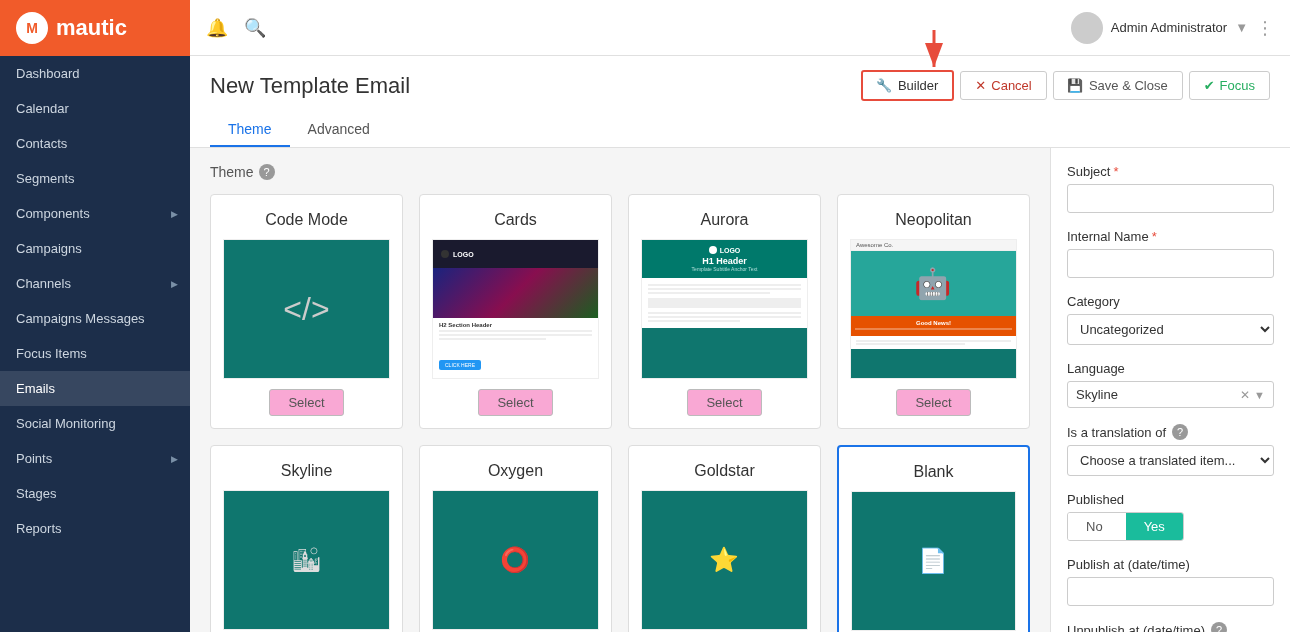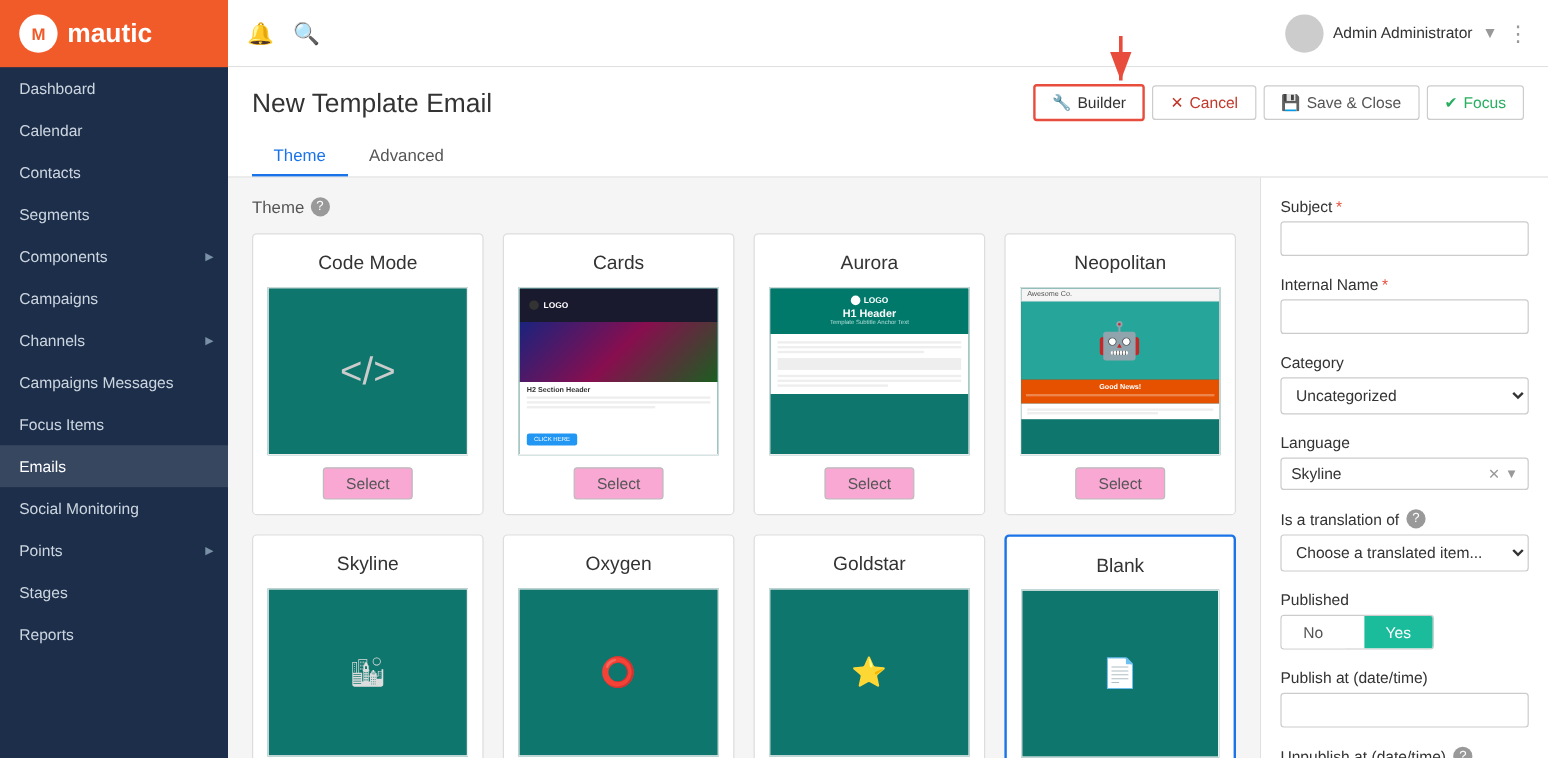--- a/index.html
+++ b/index.html
@@ -286,21 +286,21 @@
       border-radius: 3px;
       padding: 5px 8px;
       background: white;
     }
     .language-field-text { flex: 1; font-size: 13px; color: #333; }
     .language-clear { color: #999; cursor: pointer; margin-right: 4px; font-size: 12px; }
     .language-arrow { color: #999; font-size: 11px; cursor: pointer; }
 
     .published-row {
       display: flex;
-      gap: 16px;
+      gap: 5px;
       border: 1px solid #ccc;
       border-radius: 3px;
       overflow: hidden;
       width: fit-content;
     }
     .pub-btn {
       padding: 6px 18px;
       border: none;
       cursor: pointer;
       font-size: 13px;

